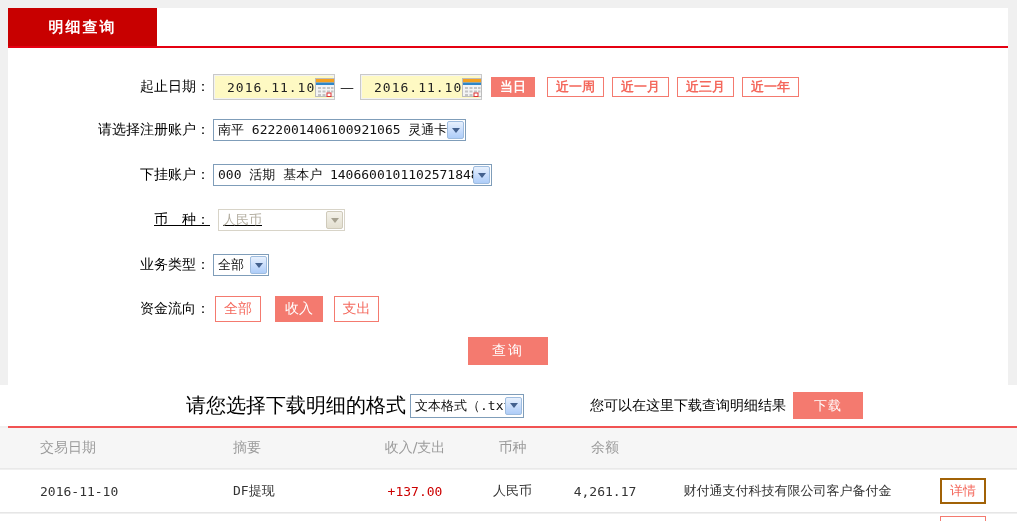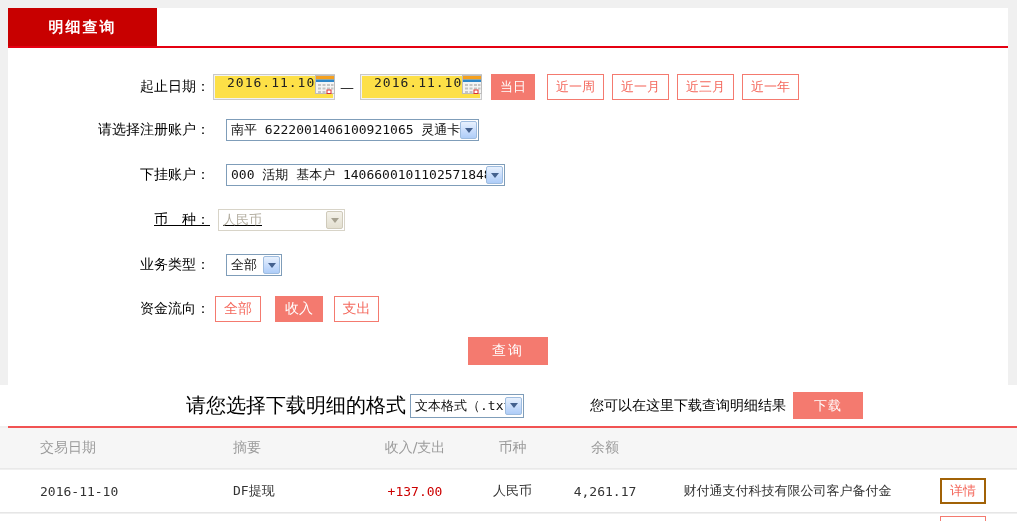--- a/index.html
+++ b/index.html
@@ -20,42 +20,42 @@
     display: flex; align-items: center; justify-content: center; letter-spacing: 2px;
     cursor: pointer;
   }
   .tab-underline { position: absolute; left: 0; top: 38px; width: 100%; height: 2px; background: #e50011; }
 
   .row { position: absolute; left: 0; width: 100%; display: flex; align-items: center; }
   .row-label { width: 202px; text-align: right; font-size: 14px; color: #000; flex: none; white-space: pre; }
 
   
   .date-input {
-    width: 122px; height: 26px; margin-left: 3px; background: #fde047;
+    width: 122px; height: 26px; margin-left: 3px; background: #fef9c3;
     border: 1px solid #c9c9c9; box-shadow: inset 0 0 0 1px #f2f2f2;
-    display: flex; align-items: flex-start;
+    display: flex; align-items: center;
   }
   .date-input .date-text {
     flex: 1; padding-left: 13px; font-family: "DejaVu Sans Mono", monospace;
     font-size: 13px; color: #222; letter-spacing: 1px;
   }
   .cal-icon { width: 20px; height: 19px; margin-right: 3px; flex: none; cursor: pointer; }
   .date-dash { margin: 0 6px 0 5px; color: #333; font-size: 14px; }
 
   
   .qbtn {
-    height: 26px; padding: 0 8px; display: inline-flex; align-items: center; justify-content: center;
-    font-size: 13px; cursor: pointer; flex: none;
+    height: 20px; padding: 0 8px; display: inline-flex; align-items: center; justify-content: center;
+    font-size: 13px; cursor: pointer; flex: none; font-weight: bold;
   }
   .qbtn.outline { background: #fff; border: 1px solid #f47a6f; color: #f4685c; }
   .qbtn.fill { background: #f47a6f; border: 1px solid #f47a6f; color: #fff; }
 
   
   .select {
-    height: 22px; margin-left: 16px; background: #fff; border: 1px solid #7f9db9;
+    height: 22px; margin-left: 3px; background: #fff; border: 1px solid #7f9db9;
     display: flex; align-items: center; cursor: pointer;
   }
   .select .sel-text {
     flex: 1; padding-left: 4px; font-family: "DejaVu Sans Mono", monospace;
     font-size: 13px; color: #111; white-space: nowrap; overflow: hidden;
   }
   .select .arrow-box {
     width: 17px; height: 18px; margin-right: 1px; flex: none;
     background: linear-gradient(#e8f1fd, #c4dafb 60%, #aecdf8);
     border: 1px solid #9ebcdf; border-radius: 2px;

